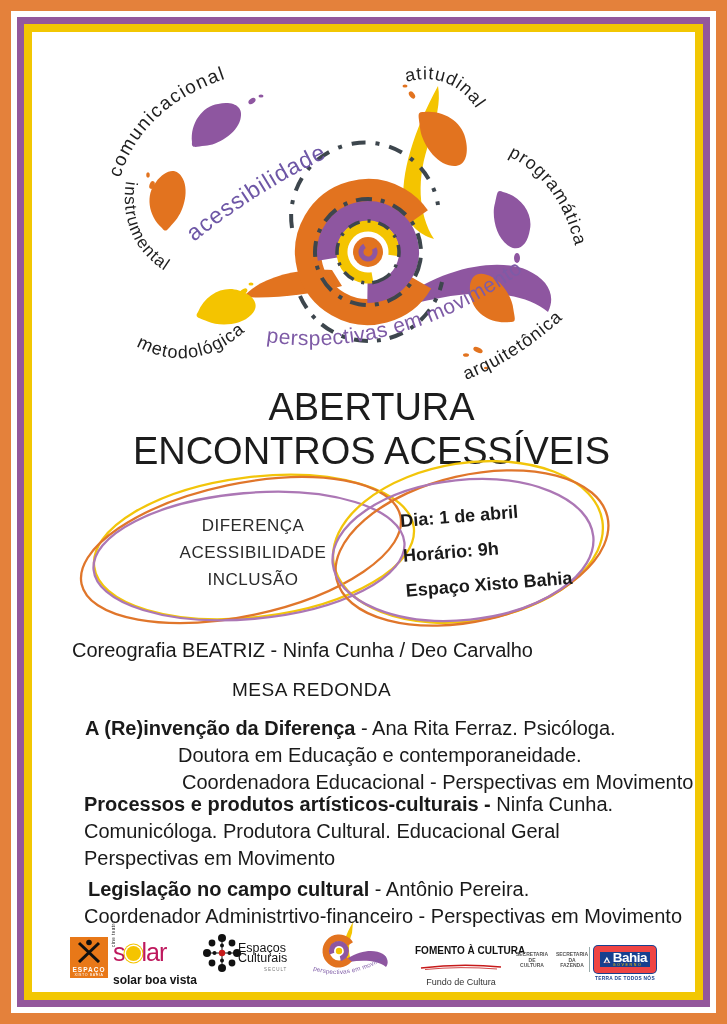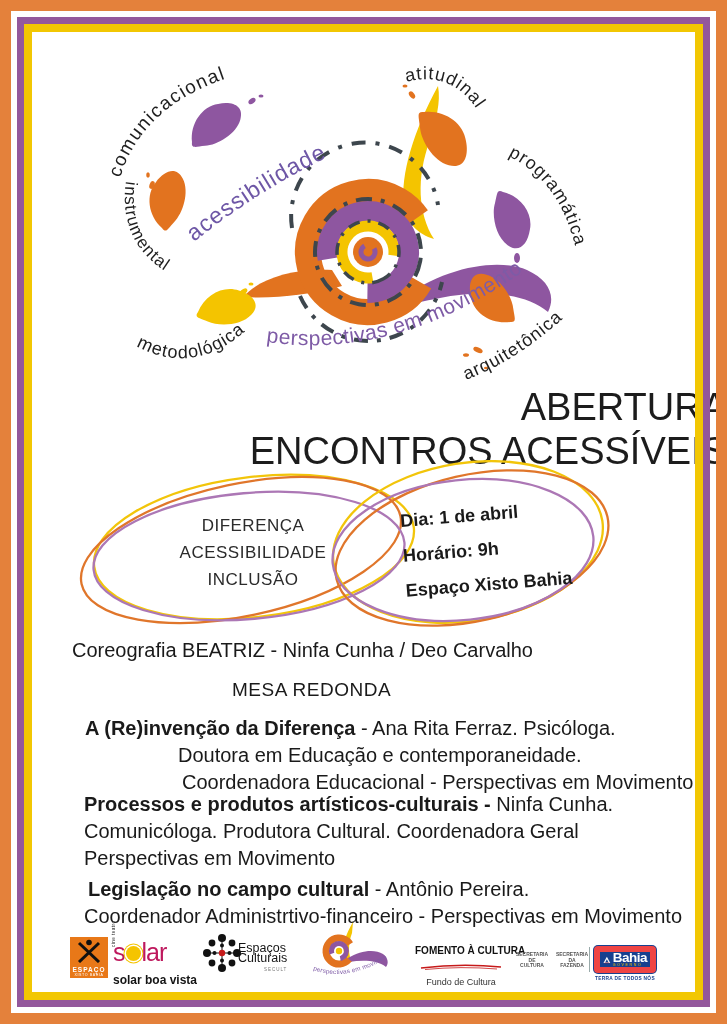--- a/index.html
+++ b/index.html
@@ -5,21 +5,21 @@
   html,body{margin:0;padding:0;}
   body{width:727px;height:1024px;position:relative;background:#ffffff;
        font-family:"Liberation Sans", sans-serif;overflow:hidden;}
   .abs{position:absolute;}
   
   .frame{position:absolute;pointer-events:none;}
   .f-orange{inset:0;border:11px solid #E4813B;}
   .f-purple{inset:17px;border:7px solid #94589C;}
   .f-yellow{inset:24px;border:8px solid #F2C703;}
   
-  .title{left:0;right:0;text-align:right;color:#1c1c1c;
+  .title{left:0;right:0;text-align:center;color:#1c1c1c;
          font-size:38px;letter-spacing:0px;line-height:44px;margin-left:16px;}
   
   .badge-left{left:128px;top:512px;width:250px;text-align:center;
               font-size:17px;line-height:27px;color:#2b2b2b;letter-spacing:.5px;}
   .badge-right{left:399px;top:504px;width:210px;font-weight:bold;font-size:18px;
                line-height:35px;color:#1a1a1a;transform:rotate(-4.5deg);
                transform-origin:left top;}
   
   .body-txt{font-size:20px;color:#1a1a1a;line-height:27px;}
   .bold{font-weight:bold;}
@@ -175,21 +175,21 @@
 <div class="abs mesa" style="left:232px;top:679px">MESA REDONDA</div>
 
 <div class="abs body-txt" style="left:85px;top:715px">
   <div><span class="bold">A (Re)invenção da Diferença</span><span> - Ana Rita Ferraz. Psicóloga.</span></div>
   <div style="margin-left:93px">Doutora em Educação e contemporaneidade.</div>
   <div style="margin-left:97px">Coordenadora Educacional - Perspectivas em Movimento</div>
 </div>
 
 <div class="abs body-txt" style="left:84px;top:791px">
   <div><span class="bold">Processos e produtos artísticos-culturais -</span><span> Ninfa Cunha.</span></div>
-  <div>Comunicóloga. Produtora Cultural. Coordenadora Geral</div>
+  <div>Comunicóloga. Produtora Cultural. Educacional Geral</div>
   <div>Perspectivas em Movimento</div>
 </div>
 
 <div class="abs body-txt" style="left:88px;top:876px">
   <div><span class="bold">Legislação no campo cultural</span><span> - Antônio Pereira.</span></div>
   <div style="margin-left:-4px">Coordenador Administrtivo-financeiro - Perspectivas em Movimento</div>
 </div>
 
 <div class="abs xisto-box">
   <svg width="30" height="24" viewBox="0 0 30 24" style="margin-top:2px">

